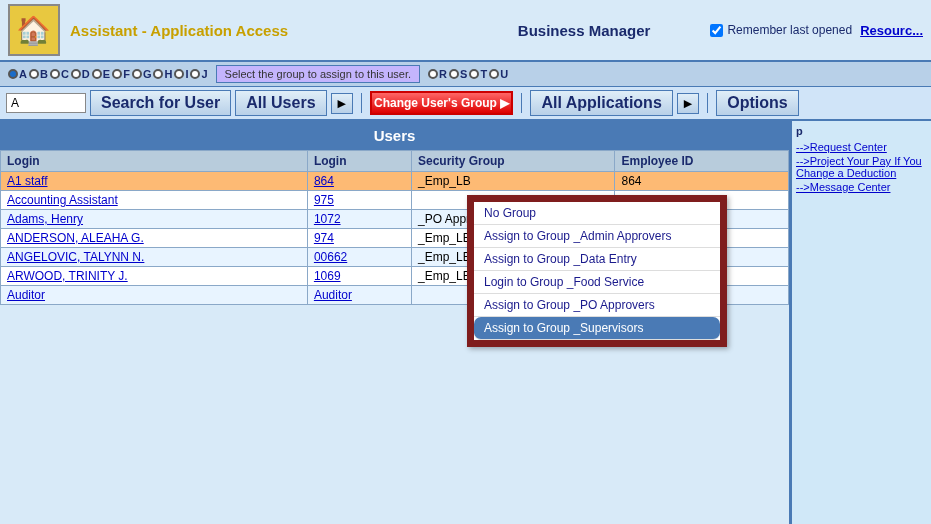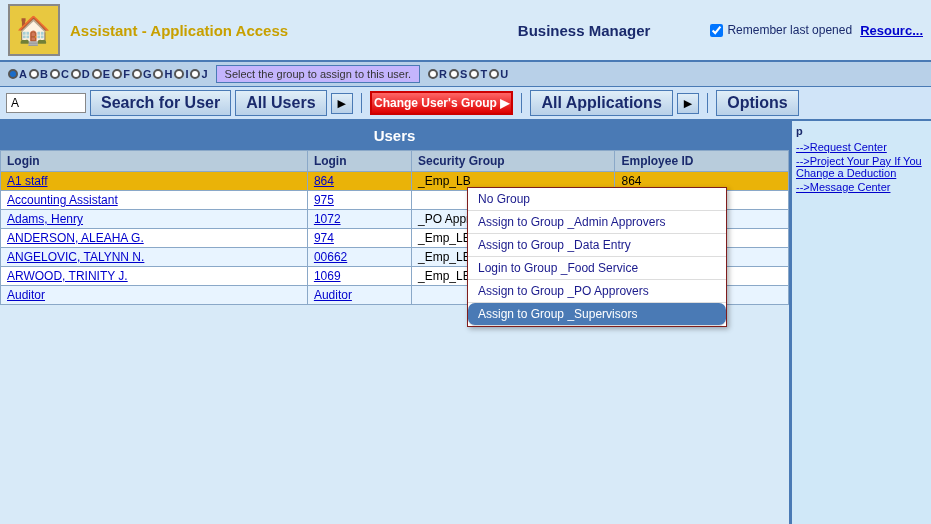--- a/index.html
+++ b/index.html
@@ -33,27 +33,27 @@
     
     .main { display: flex; height: calc(524px - 115px); }
 
     
     .left-panel { flex: 1; background: #d8eaf8; border-right: 2px solid #4a7ab5; overflow: hidden; }
     .users-header { background: #4a7ab5; color: white; font-size: 15px; font-weight: bold; text-align: center; padding: 6px; }
     .table-container { overflow-y: auto; }
     table { width: 100%; border-collapse: collapse; }
     th { background: #b8ccdc; color: #1a2a6c; font-weight: bold; font-size: 12px; border: 1px solid #8aa8c8; padding: 3px 6px; text-align: left; }
     td { border: 1px solid #8aa8c8; padding: 2px 6px; font-size: 12px; }
-    tr.highlight-yellow td { background: #eab308; }
+    tr.highlight-yellow td { background: #fdba74; }
     tr.row-white td { background: #ffffff; }
     tr.row-light td { background: #e8f4ff; }
     .link-blue { color: #0000cc; text-decoration: underline; cursor: pointer; }
 
     
-    .dropdown-overlay { position: absolute; left: 467px; top: 187px; background: white; border: 1px solid #7f1d1d; z-index: 100; min-width: 260px; box-shadow: 2px 2px 5px rgba(0,0,0,0.3); }
+    .dropdown-overlay { position: absolute; left: 467px; top: 195px; background: white; border: 7px solid #7f1d1d; z-index: 100; min-width: 260px; box-shadow: 2px 2px 5px rgba(0,0,0,0.3); }
     .dropdown-item { padding: 4px 10px; font-size: 12px; cursor: pointer; border-bottom: 1px solid #ddd; color: #1a1a8c; }
     .dropdown-item.selected { background: #4a7ab5; color: white; border-radius: 7px; }
 
     
     .right-panel { width: 140px; background: #d0e8f8; border-left: 1px solid #4a7ab5; font-size: 11px; padding: 4px; }
     .right-label { font-weight: bold; color: #1a2a6c; margin-bottom: 4px; font-size: 11px; }
     .right-link { color: #0000cc; text-decoration: underline; font-size: 11px; cursor: pointer; display: block; margin-bottom: 2px; }
     .separator { border-left: 1px solid #4a7ab5; height: 20px; margin: 0 4px; }
   </style>
 </head>

